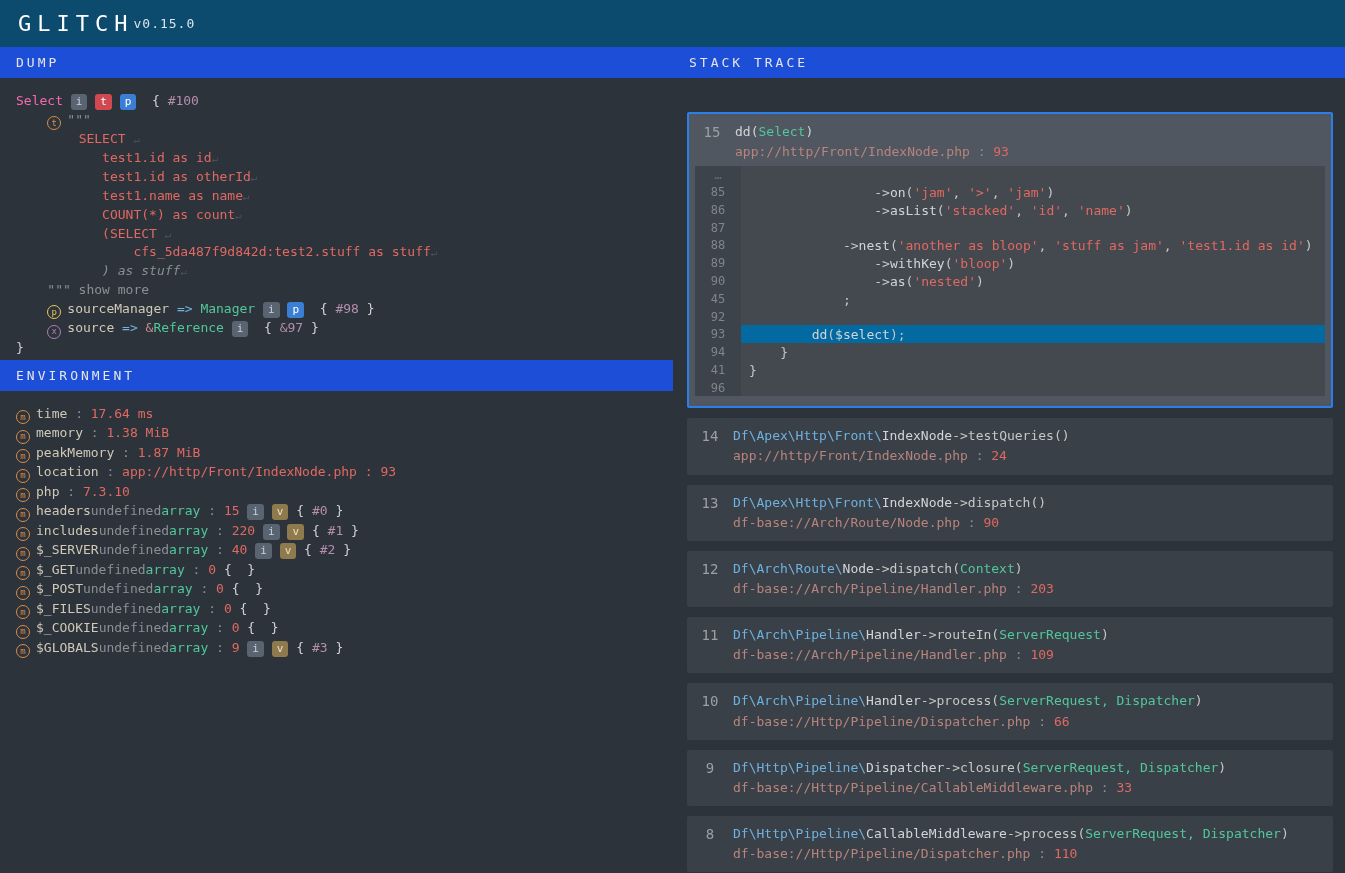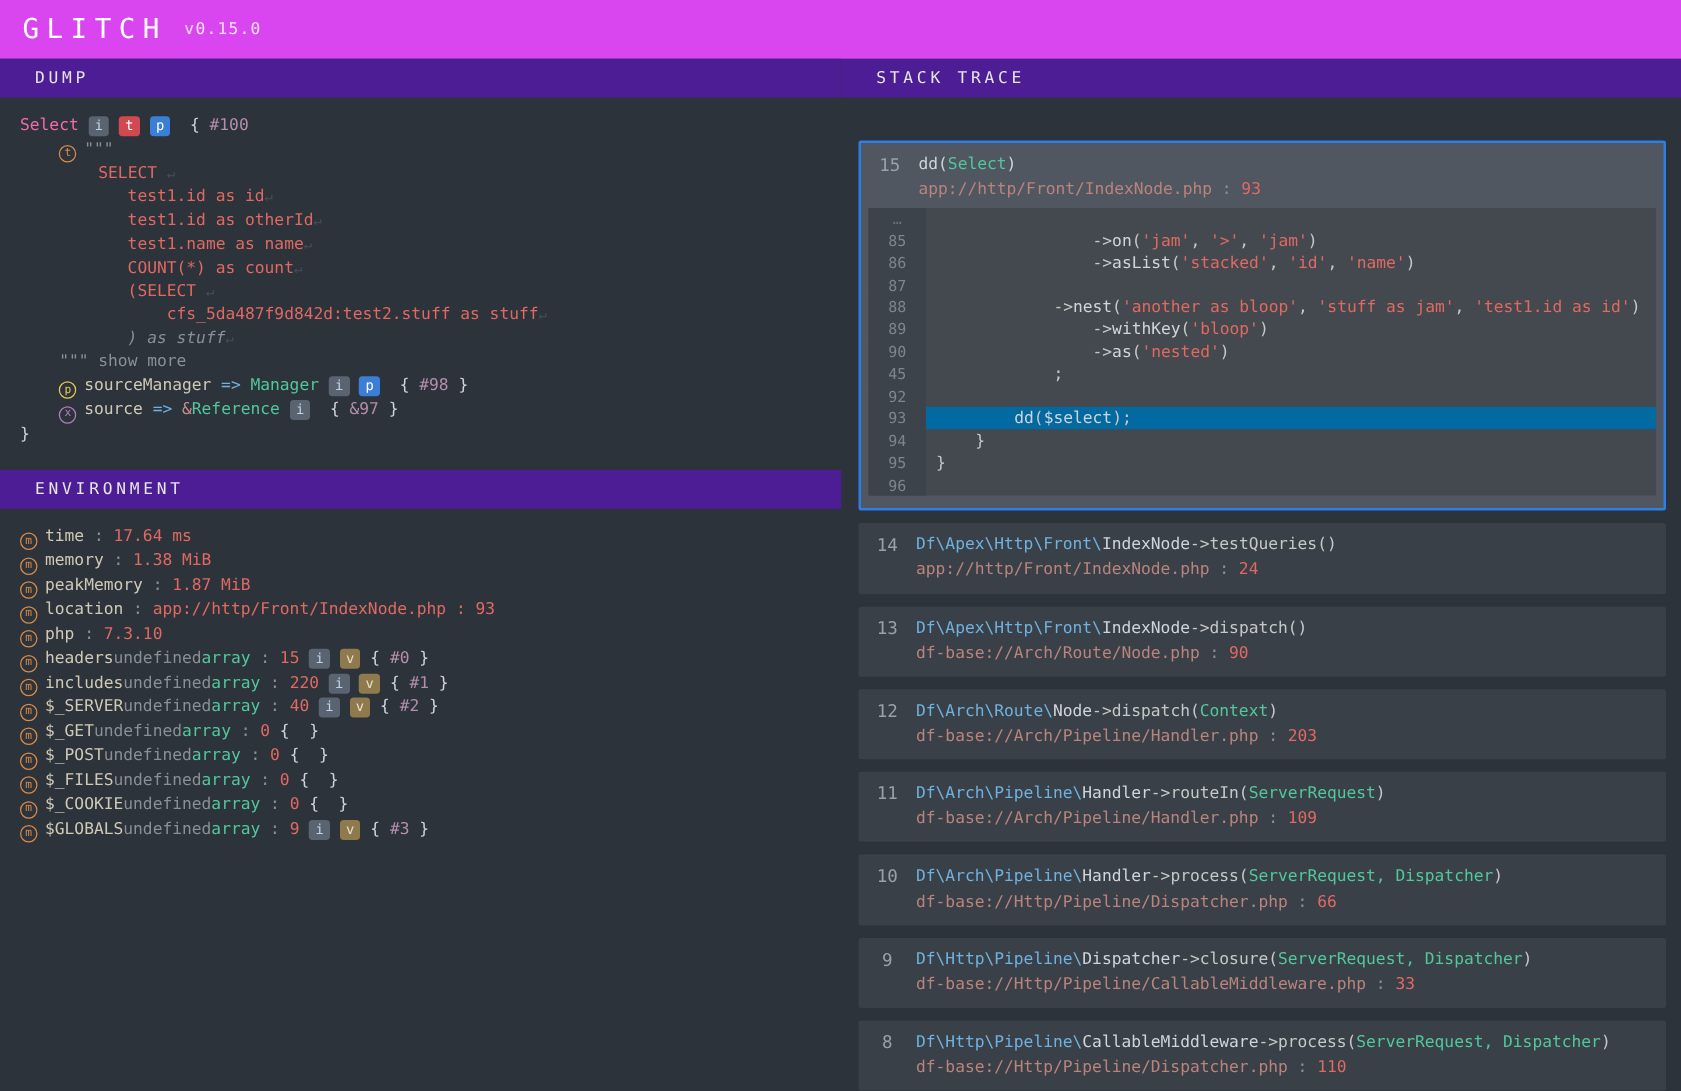--- a/index.html
+++ b/index.html
@@ -6,42 +6,42 @@
 html, body {
   background:#2D333B;
   font-family:'Menlo','Consolas',monospace;
   font-size:13px;
   color:#c5c8c6;
   width:1345px;
   height:873px;
   overflow:hidden;
 }
 .header {
-  background:#d946ef;
+  background:#0c4a6e;
   height:47px;
   display:flex;
   align-items:center;
   padding:0 18px;
   color:#fff;
 }
 .header .logo { font-size:22px; letter-spacing:6px; font-weight:300; }
-.header .version { font-size:13px; margin-left:14px; opacity:.85; letter-spacing:1px;}
+.header .version { font-size:13px; opacity:.85; letter-spacing:1px;}
 .layout { display:flex; height:calc(873px - 47px); }
 .col-left { width:673px; display:flex; flex-direction:column; }
 .col-right { width:672px; display:flex; flex-direction:column; overflow:hidden;gap:20px;}
 .panel-hd {
-  background:#4c1d95;
+  background:#1d4ed8;
   color:#e6e6e6;
   font-size:13px;
   letter-spacing:3px;
-  padding:8px 28px;
+  padding:8px 16px;
   font-weight:400;
 }
 .panel-body {
-  padding:14px 16px 18px 16px;
+  padding:14px 16px 2px 16px;
   font-family:'Menlo','Consolas',monospace;
   line-height:1.45;
   font-size:13px;
   overflow:auto;
 }
 .dump-body { flex:0 0 auto; }
 .env-body  { flex:1; }
 
 
 .c-kw     { color:#f36baf; } 
@@ -231,21 +231,21 @@
             </div>
             <div class="code-row current">
               <div class="gutter">93</div>
               <div class="line">        <span class="c-white">dd</span>(<span class="c-white">$select</span>);</div>
             </div>
             <div class="code-row">
               <div class="gutter">94</div>
               <div class="line">    }</div>
             </div>
             <div class="code-row">
-              <div class="gutter">95</div>
+              <div class="gutter">41</div>
               <div class="line">}</div>
             </div>
             <div class="code-row">
               <div class="gutter">96</div>
               <div class="line"></div>
             </div>
           </div>
         </div>
         <div class="frame">
           <div class="frame-head">

